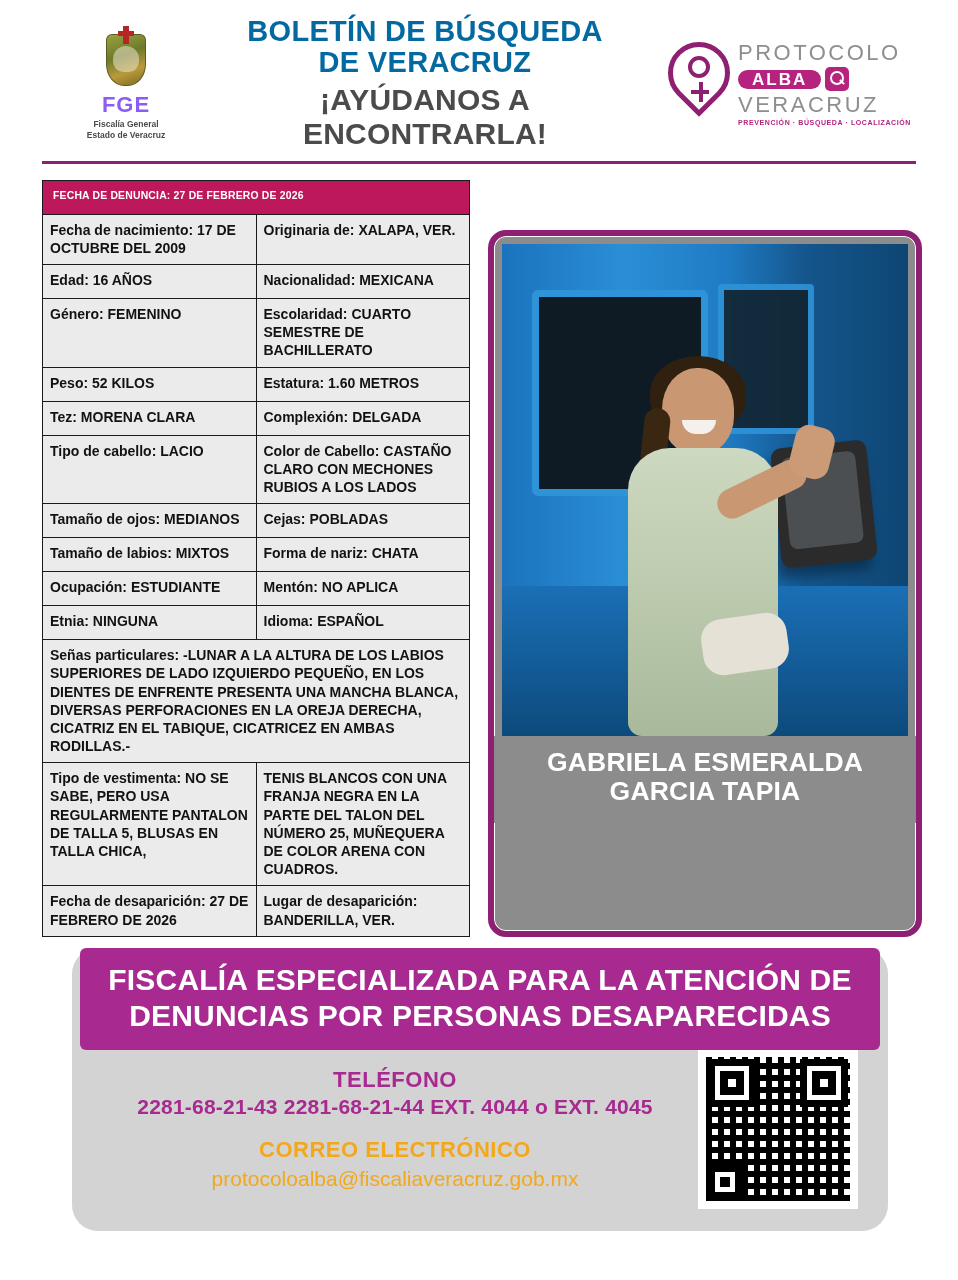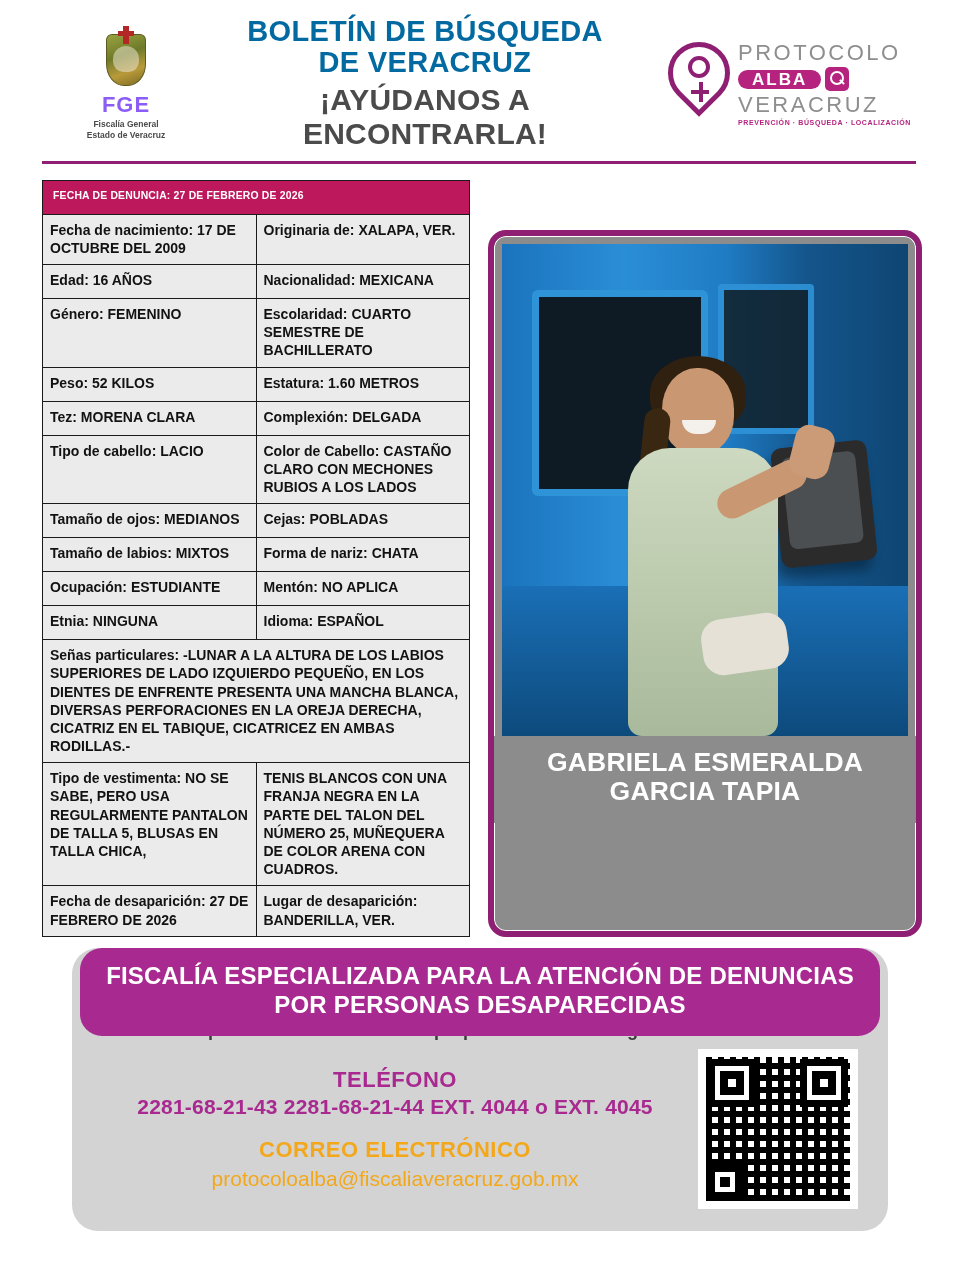--- a/index.html
+++ b/index.html
@@ -388,24 +388,24 @@
     background: #d3d3d3;
     border-radius: 26px;
     padding: 58px 24px 22px 24px;
     position: relative;
   }
   .footer-banner {
     position: absolute;
     left: 8px; top: 0;
     width: 800px;
     background: #a8298f;
-    border-radius: 22px;
+    border-radius: 6px;
     color: #fff;
     font-weight: bold;
-    font-size: 24px;
+    font-size: 30px;
     line-height: 1.2;
     text-align: center;
     padding: 14px 26px 16px 26px;
     letter-spacing: .2px;
   }
   .footer-sub {
     text-align: center;
     color: #3c3c3c;
     font-weight: bold;
     font-size: 18px;

